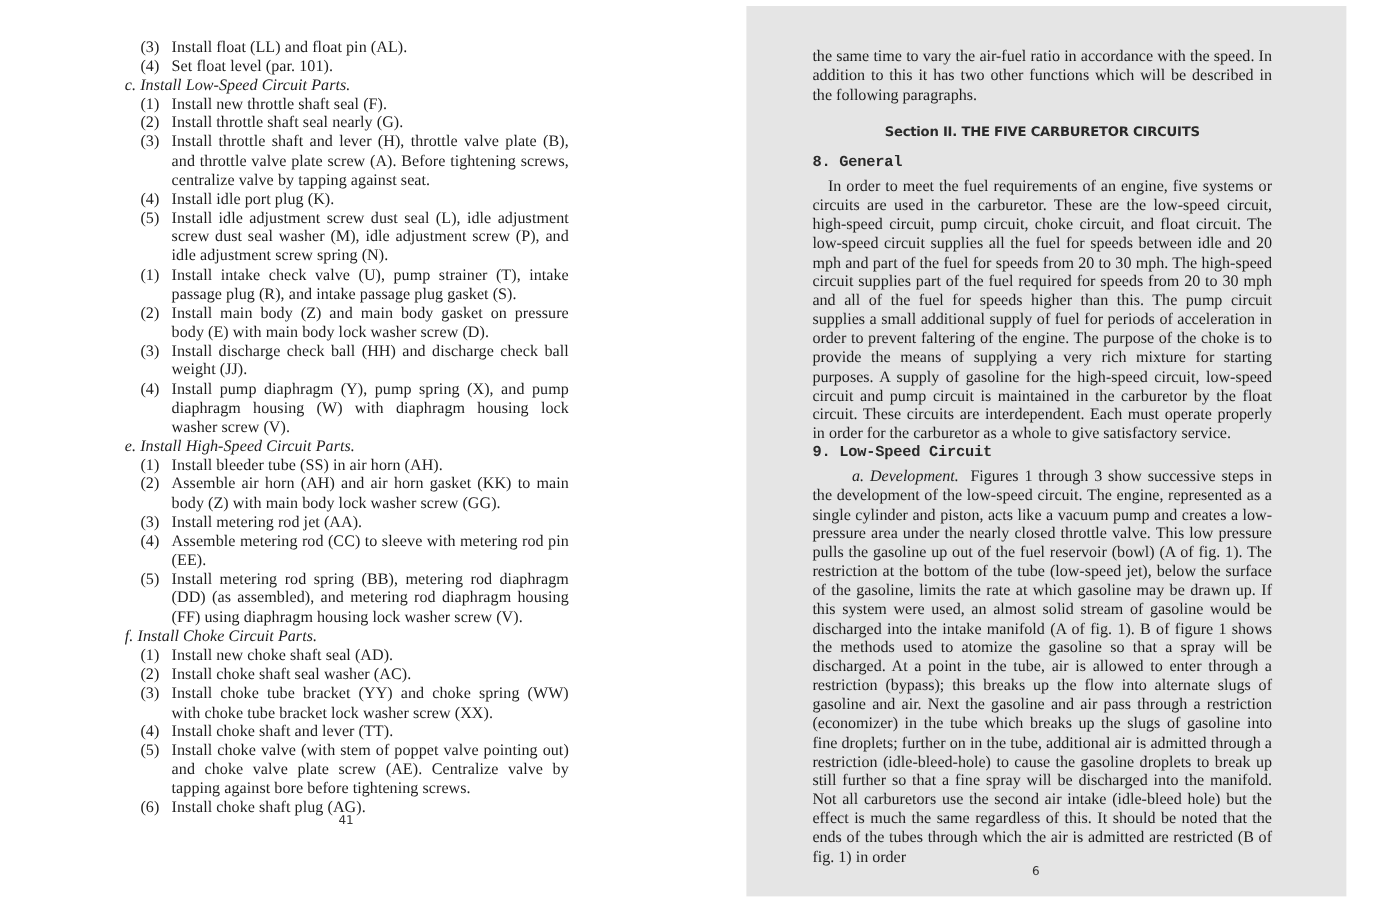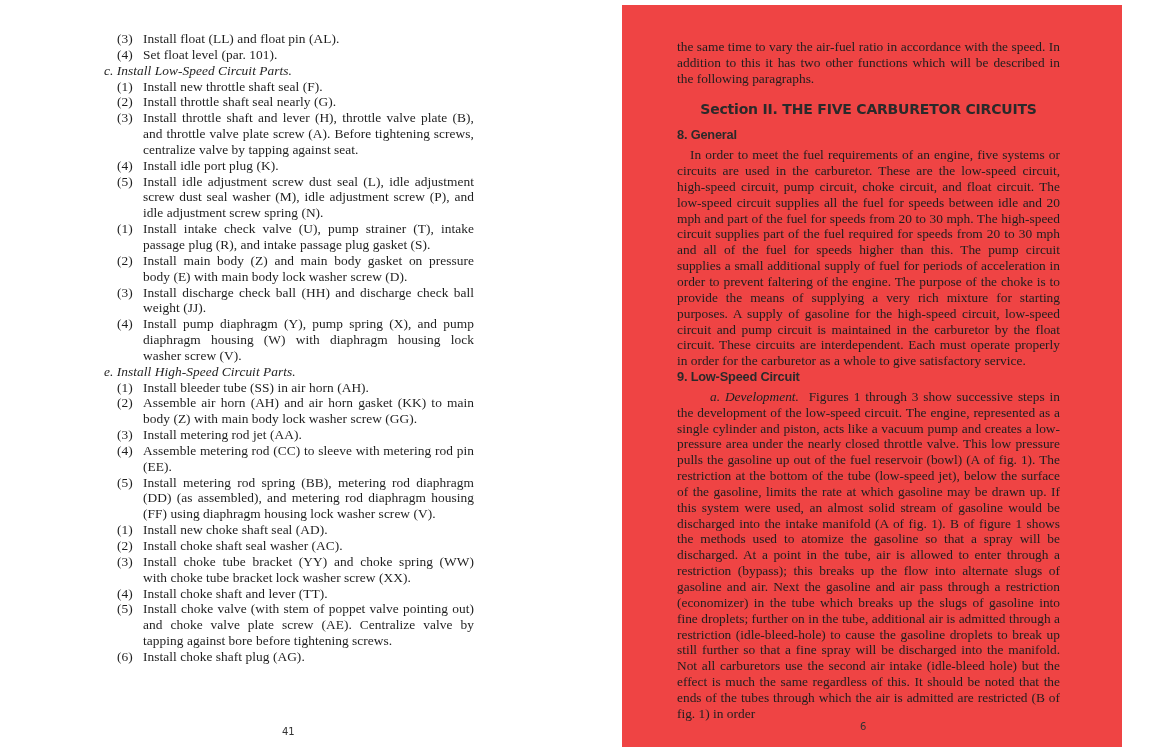--- a/index.html
+++ b/index.html
@@ -4,21 +4,21 @@
 <style>
   html, body { margin: 0; padding: 0; }
   body {
     width: 1152px; height: 756px; overflow: hidden; position: relative;
     background: #ffffff;
     font-family: "DejaVu Serif", "Liberation Serif", serif;
     color: #1e1e1e;
   }
   .page { position: absolute; top: 0; bottom: 0; }
   #page-left { left: 0; width: 616px; background: #ffffff; }
-  #page-right { left: 622px; width: 500px; top: 5px; bottom: 9px; background: #ef4444; }
+  #page-right { left: 622px; width: 500px; top: 5px; bottom: 9px; background: #e5e5e5; }
 
   .ltext {
     position: absolute; left: 104px; top: 31px; width: 370px;
     font-family: "Liberation Serif", "DejaVu Serif", serif;
     font-size: 13.4px; line-height: 15.85px; letter-spacing: 0.05px;
   }
   .sub { font-style: italic; padding-left: 0; margin: 0; }
   .item {
     display: flex; margin: 0 0 0 13px;
   }
@@ -27,34 +27,34 @@
 
   .rtext {
     position: absolute; left: 55px; top: 34px; width: 383px;
     font-family: "Liberation Serif", "DejaVu Serif", serif;
     font-size: 13.4px; line-height: 15.85px;
   }
   .rtext p { margin: 0; text-align: justify; text-align-last: left; }
   .rtext p.indent { text-indent: 13px; }
   .section-title {
     font-family: "DejaVu Sans", "Liberation Sans", sans-serif; font-weight: bold;
-    font-size: 14px; text-align: center; margin: 15px 0 10px 0; letter-spacing: -0.2px;
+    font-size: 11px; text-align: center; margin: 15px 0 10px 0; letter-spacing: -0.2px;
     color: #2a2a2a;
   }
   .para-head {
-    font-family: Liberation Sans, sans-serif; font-weight: bold;
+    font-family: Liberation Mono, monospace; font-weight: bold;
     font-size: 12.8px; margin: 0 0 4px 0; color: #2a2a2a; letter-spacing: -0.2px;
   }
   .para-head.gap { margin-top: 0; }
   .em { font-style: italic; margin-left: 20px; }
   .page-num {
     position: absolute; font-family: "DejaVu Sans", "Liberation Sans", sans-serif;
     font-size: 10px; color: #333;
   }
-  #page-num-left { left: 282px; top: 726px; }
+  #page-num-left { left: 282px; top: 679px; }
   #page-num-right { left: 238px; top: 716px; }
 </style>
 </head>
 <body>
 
 <div class="page" id="page-left">
   <div class="ltext" id="left-body">
       <div class="item">
         <span class="num">(3)</span>
         <span class="txt">Install float (LL) and float pin (AL).</span>
@@ -114,20 +114,21 @@
         <span class="txt">Install metering rod jet (AA).</span>
       </div>
       <div class="item">
         <span class="num">(4)</span>
         <span class="txt">Assemble metering rod (CC) to sleeve with metering rod pin (EE).</span>
       </div>
       <div class="item">
         <span class="num">(5)</span>
         <span class="txt">Install metering rod spring (BB), metering rod diaphragm (DD) (as assembled), and metering rod diaphragm housing (FF) using diaphragm housing lock washer screw (V).</span>
       </div>
+      <div class="sub">f. Install Choke Circuit Parts.</div>
       <div class="item">
         <span class="num">(1)</span>
         <span class="txt">Install new choke shaft seal (AD).</span>
       </div>
       <div class="item">
         <span class="num">(2)</span>
         <span class="txt">Install choke shaft seal washer (AC).</span>
       </div>
       <div class="item">
         <span class="num">(3)</span>

